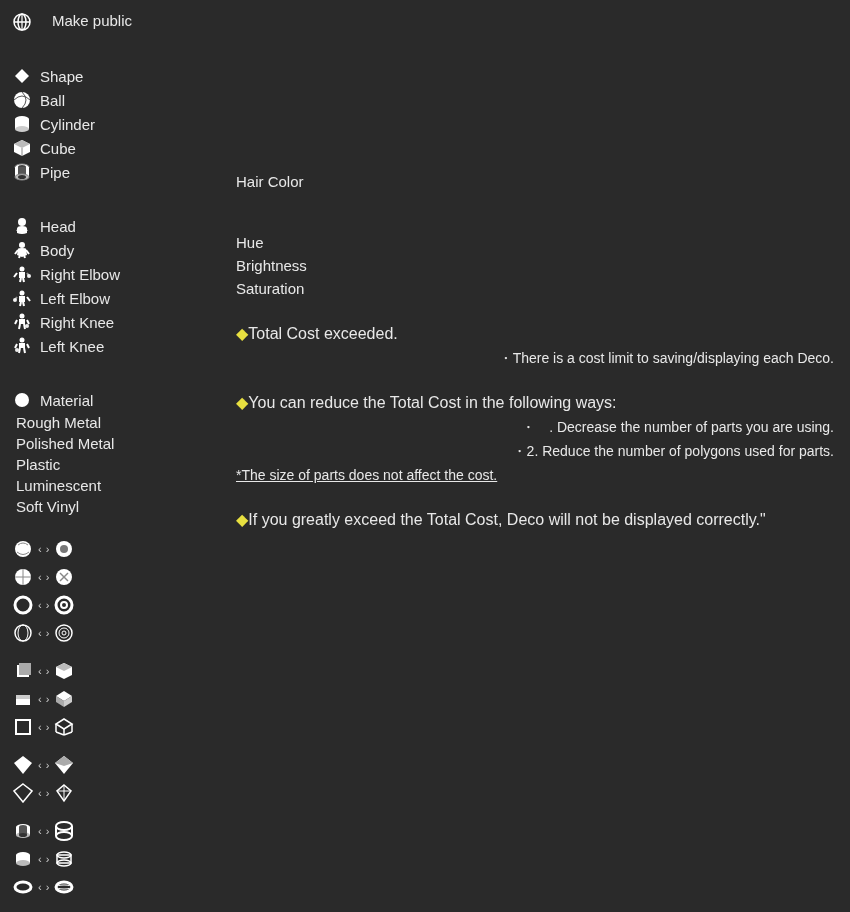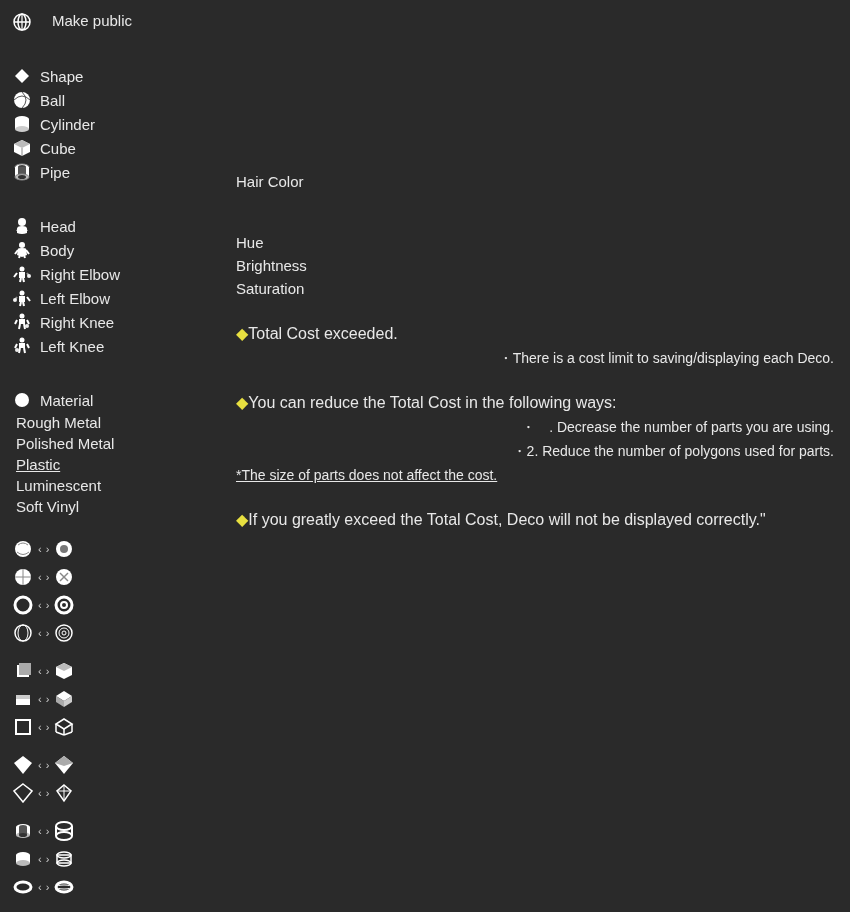--- a/index.html
+++ b/index.html
@@ -274,21 +274,21 @@
             </svg>
           </span>
           <span>Material</span>
         </div>
         <div class="menu-item" style="padding-left:4px;">
           <span>Rough Metal</span>
         </div>
         <div class="menu-item" style="padding-left:4px;">
           <span>Polished Metal</span>
         </div>
-        <div class="menu-item" style="padding-left:4px;text-decoration:underline;">
+        <div class="menu-item" style="padding-left:4px;">
           <span>Plastic</span>
         </div>
         <div class="menu-item" style="padding-left:4px;">
           <span>Luminescent</span>
         </div>
         <div class="menu-item" style="padding-left:4px;">
           <span>Soft Vinyl</span>
         </div>
       </div>
 

